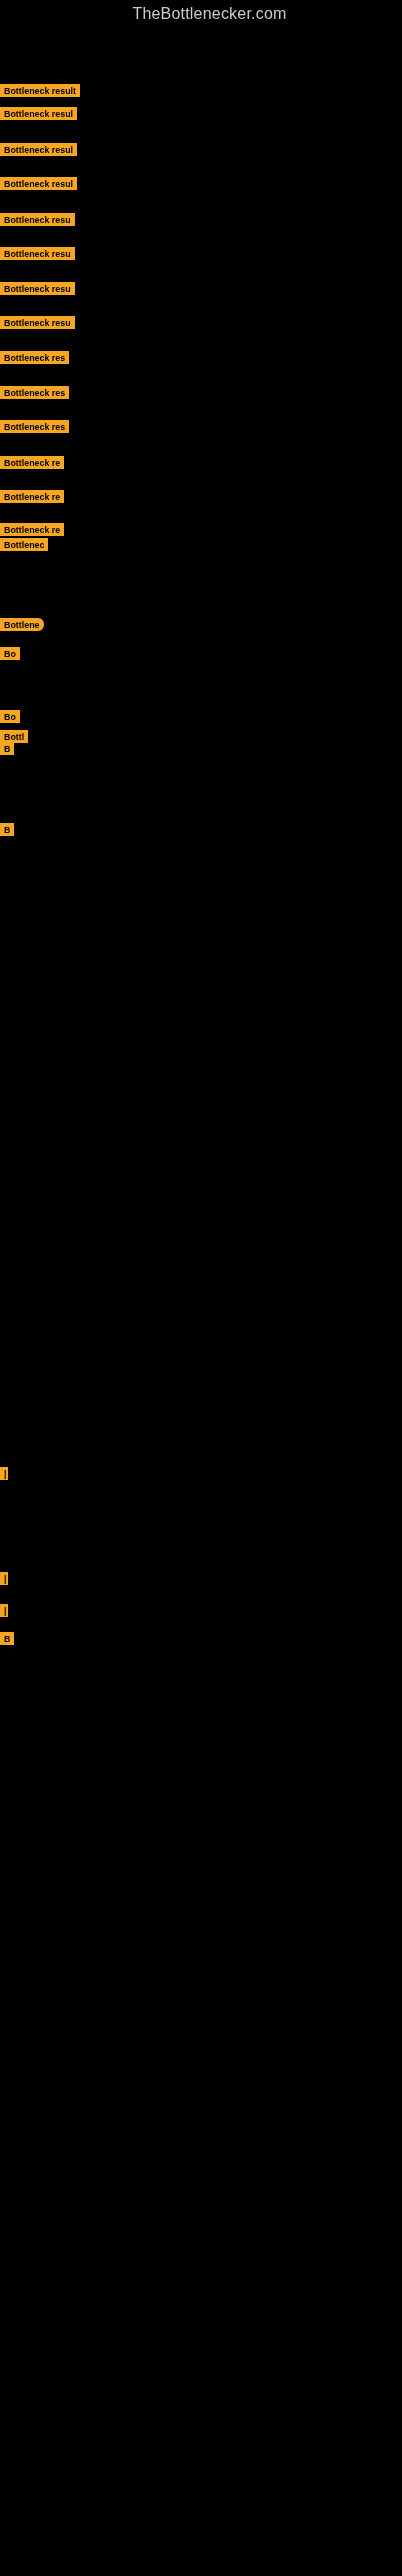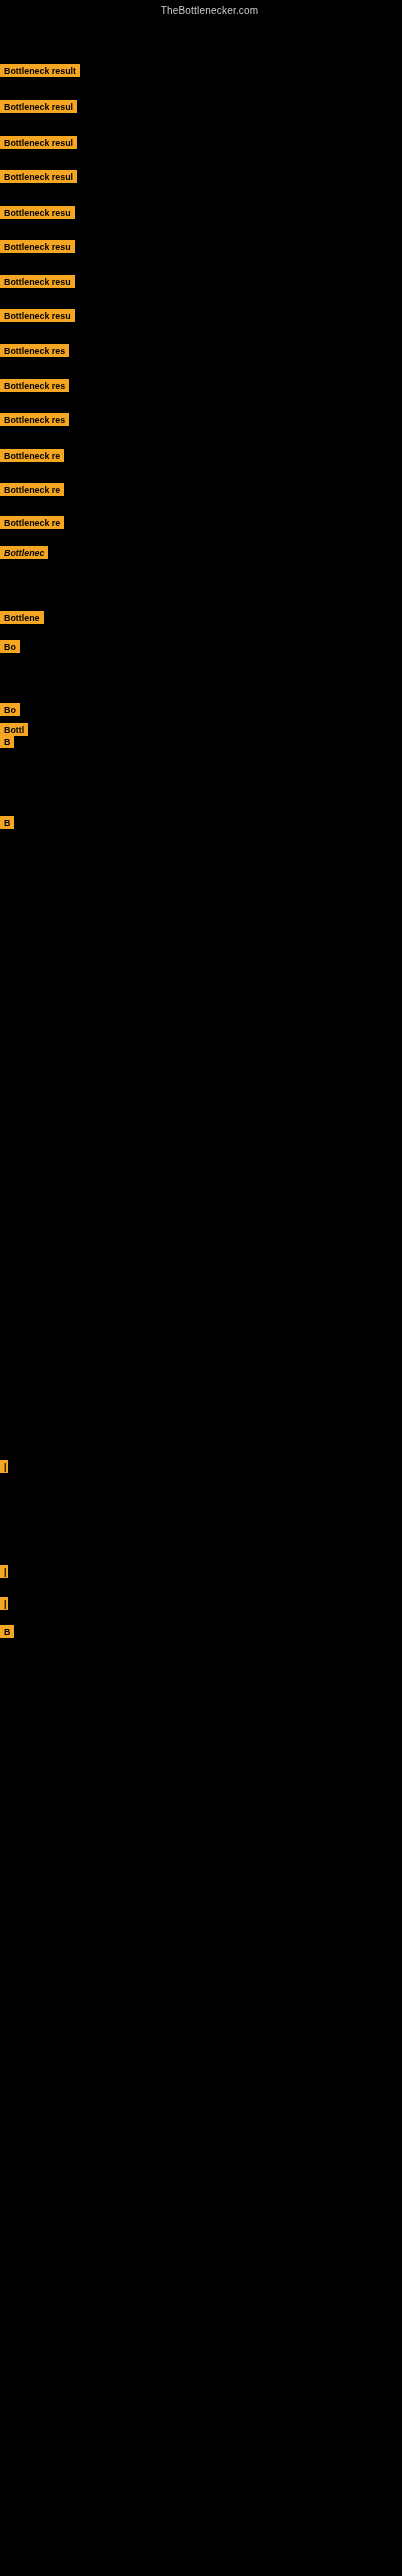--- a/index.html
+++ b/index.html
@@ -7,21 +7,21 @@
       background-color: #000;
       width: 403px;
       min-height: 2576px;
       font-family: Arial, sans-serif;
       position: relative;
       overflow-x: hidden;
     }
     .site-title {
       text-align: center;
       color: #ccc;
-      font-size: 10px;
+      font-size: 16px;
       padding: 4.8px 0 3.2px 0;
       letter-spacing: 0.2px;
       margin-left: 16px;
     }
     .bottleneck-label {
       background-color: #f5a623;
       color: #000;
       font-size: 8.9px;
       font-weight: bold;
       padding: 1.6px 4px;
@@ -31,37 +31,37 @@
       position: absolute;
       left: 0;
     }
   </style>
 </head>
 <body>
 
 <div class="site-title">TheBottlenecker.com</div>
 
 <div id="labels-container" style="position:relative; width:100%; height:2576px;">
-    <div class="bottleneck-label" style="top: 45px; max-width: 121px;">Bottleneck result</div>
+    <div class="bottleneck-label" style="top: 58px; max-width: 121px;">Bottleneck result</div>
     <div class="bottleneck-label" style="top: 81px; max-width: 114px;">Bottleneck resul</div>
     <div class="bottleneck-label" style="top: 117px; max-width: 114px;">Bottleneck resul</div>
     <div class="bottleneck-label" style="top: 151px; max-width: 114px;">Bottleneck resul</div>
     <div class="bottleneck-label" style="top: 187px; max-width: 109px;">Bottleneck resu</div>
     <div class="bottleneck-label" style="top: 221px; max-width: 109px;">Bottleneck resu</div>
     <div class="bottleneck-label" style="top: 256px; max-width: 109px;">Bottleneck resu</div>
     <div class="bottleneck-label" style="top: 290px; max-width: 109px;">Bottleneck resu</div>
     <div class="bottleneck-label" style="top: 325px; max-width: 103px;">Bottleneck res</div>
     <div class="bottleneck-label" style="top: 360px; max-width: 103px;">Bottleneck res</div>
     <div class="bottleneck-label" style="top: 394px; max-width: 103px;">Bottleneck res</div>
     <div class="bottleneck-label" style="top: 430px; max-width: 97px;">Bottleneck re</div>
     <div class="bottleneck-label" style="top: 464px; max-width: 97px;">Bottleneck re</div>
     <div class="bottleneck-label" style="top: 497px; max-width: 97px;">Bottleneck re</div>
-    <div class="bottleneck-label" style="top: 527px; max-width: 76px; font-style: italic;">Bottlenec</div>
+    <div class="bottleneck-label" style="top: 512px; max-width: 76px;">Bottlenec</div>
     <div class="bottleneck-label" style="top: 592px; max-width: 44px;">Bott</div>
-    <div class="bottleneck-label" style="top: 592px; max-width: 66px;">Bottlene</div>
+    <div class="bottleneck-label" style="top: 592px; max-width: 66px; border-radius: 6px;">Bottlene</div>
     <div class="bottleneck-label" style="top: 621px; max-width: 28px;">Bo</div>
     <div class="bottleneck-label" style="top: 684px; max-width: 28px;">Bo</div>
     <div class="bottleneck-label" style="top: 716px; max-width: 14.5px;">B</div>
     <div class="bottleneck-label" style="top: 704px; max-width: 47px;">Bottl</div>
     <div class="bottleneck-label" style="top: 797px; max-width: 14.5px;">B</div>
     <div class="bottleneck-label" style="top: 1441px; max-width: 6.4px;">|</div>
     <div class="bottleneck-label" style="top: 1546px; max-width: 6.4px;">|</div>
     <div class="bottleneck-label" style="top: 1578px; max-width: 6.4px;">|</div>
     <div class="bottleneck-label" style="top: 1606px; max-width: 14.5px;">B</div>
   </div>

